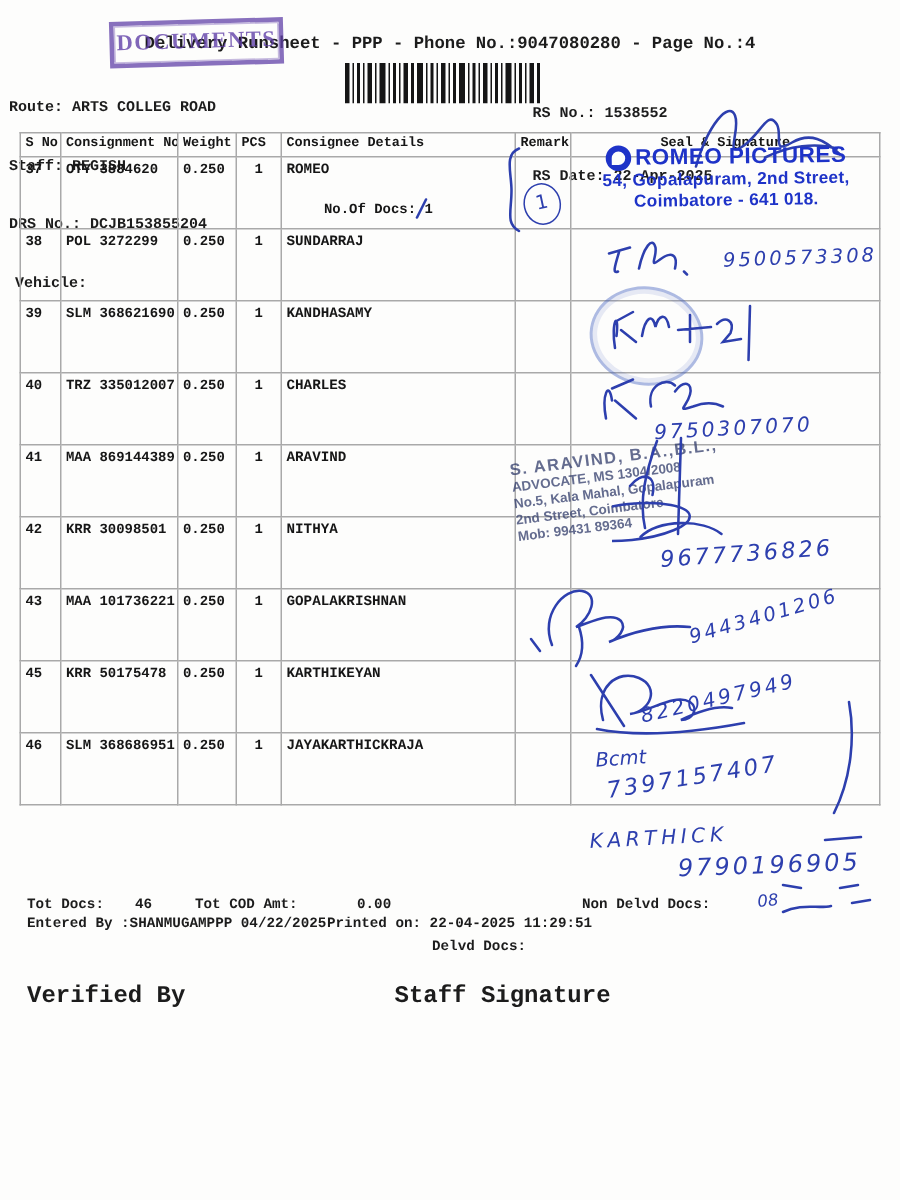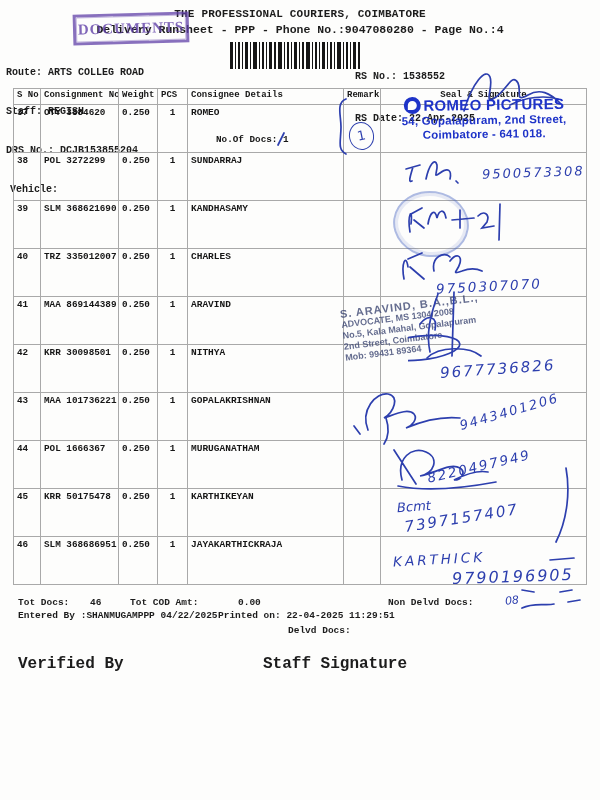--- a/index.html
+++ b/index.html
@@ -77,21 +77,20 @@
   
   .f1 { top:597px; font-size:9.5px; }
   .f2 { top:610px; font-size:9.5px; }
   .f3 { top:637px; font-size:16px;margin-top:18px; }
 </style>
 </head>
 <body>
 
 <div class="page">
 
-  <div class="abs printed title">THE PROFESSIONAL COURIERS, COIMBATORE</div>
   <div class="abs printed subtitle">Delivery Runsheet - PPP - Phone No.:9047080280 - Page No.:4</div>
   <div class="abs doc-stamp">DOCUMENTS</div>
 
   <div class="abs printed info-left">
     <div>Route: ARTS COLLEG ROAD</div>
     <div>Staff: REGISH</div>
     <div>DRS No.: DCJB153855204</div>
     <div style="padding-left:4px;">Vehicle:</div>
   </div>
 
@@ -216,29 +215,20 @@
       <tr>
         <td>43</td>
         <td>MAA 101736221</td>
         <td>0.250</td>
         <td class="c">1</td>
         <td class="consignee-cell">GOPALAKRISHNAN</td>
         <td></td>
         <td></td>
       </tr>
       <tr>
-        <td>44</td>
-        <td>POL 1666367</td>
-        <td>0.250</td>
-        <td class="c">1</td>
-        <td class="consignee-cell">MURUGANATHAM</td>
-        <td></td>
-        <td></td>
-      </tr>
-      <tr>
         <td>45</td>
         <td>KRR 50175478</td>
         <td>0.250</td>
         <td class="c">1</td>
         <td class="consignee-cell">KARTHIKEYAN</td>
         <td></td>
         <td></td>
       </tr>
       <tr>
         <td>46</td>

